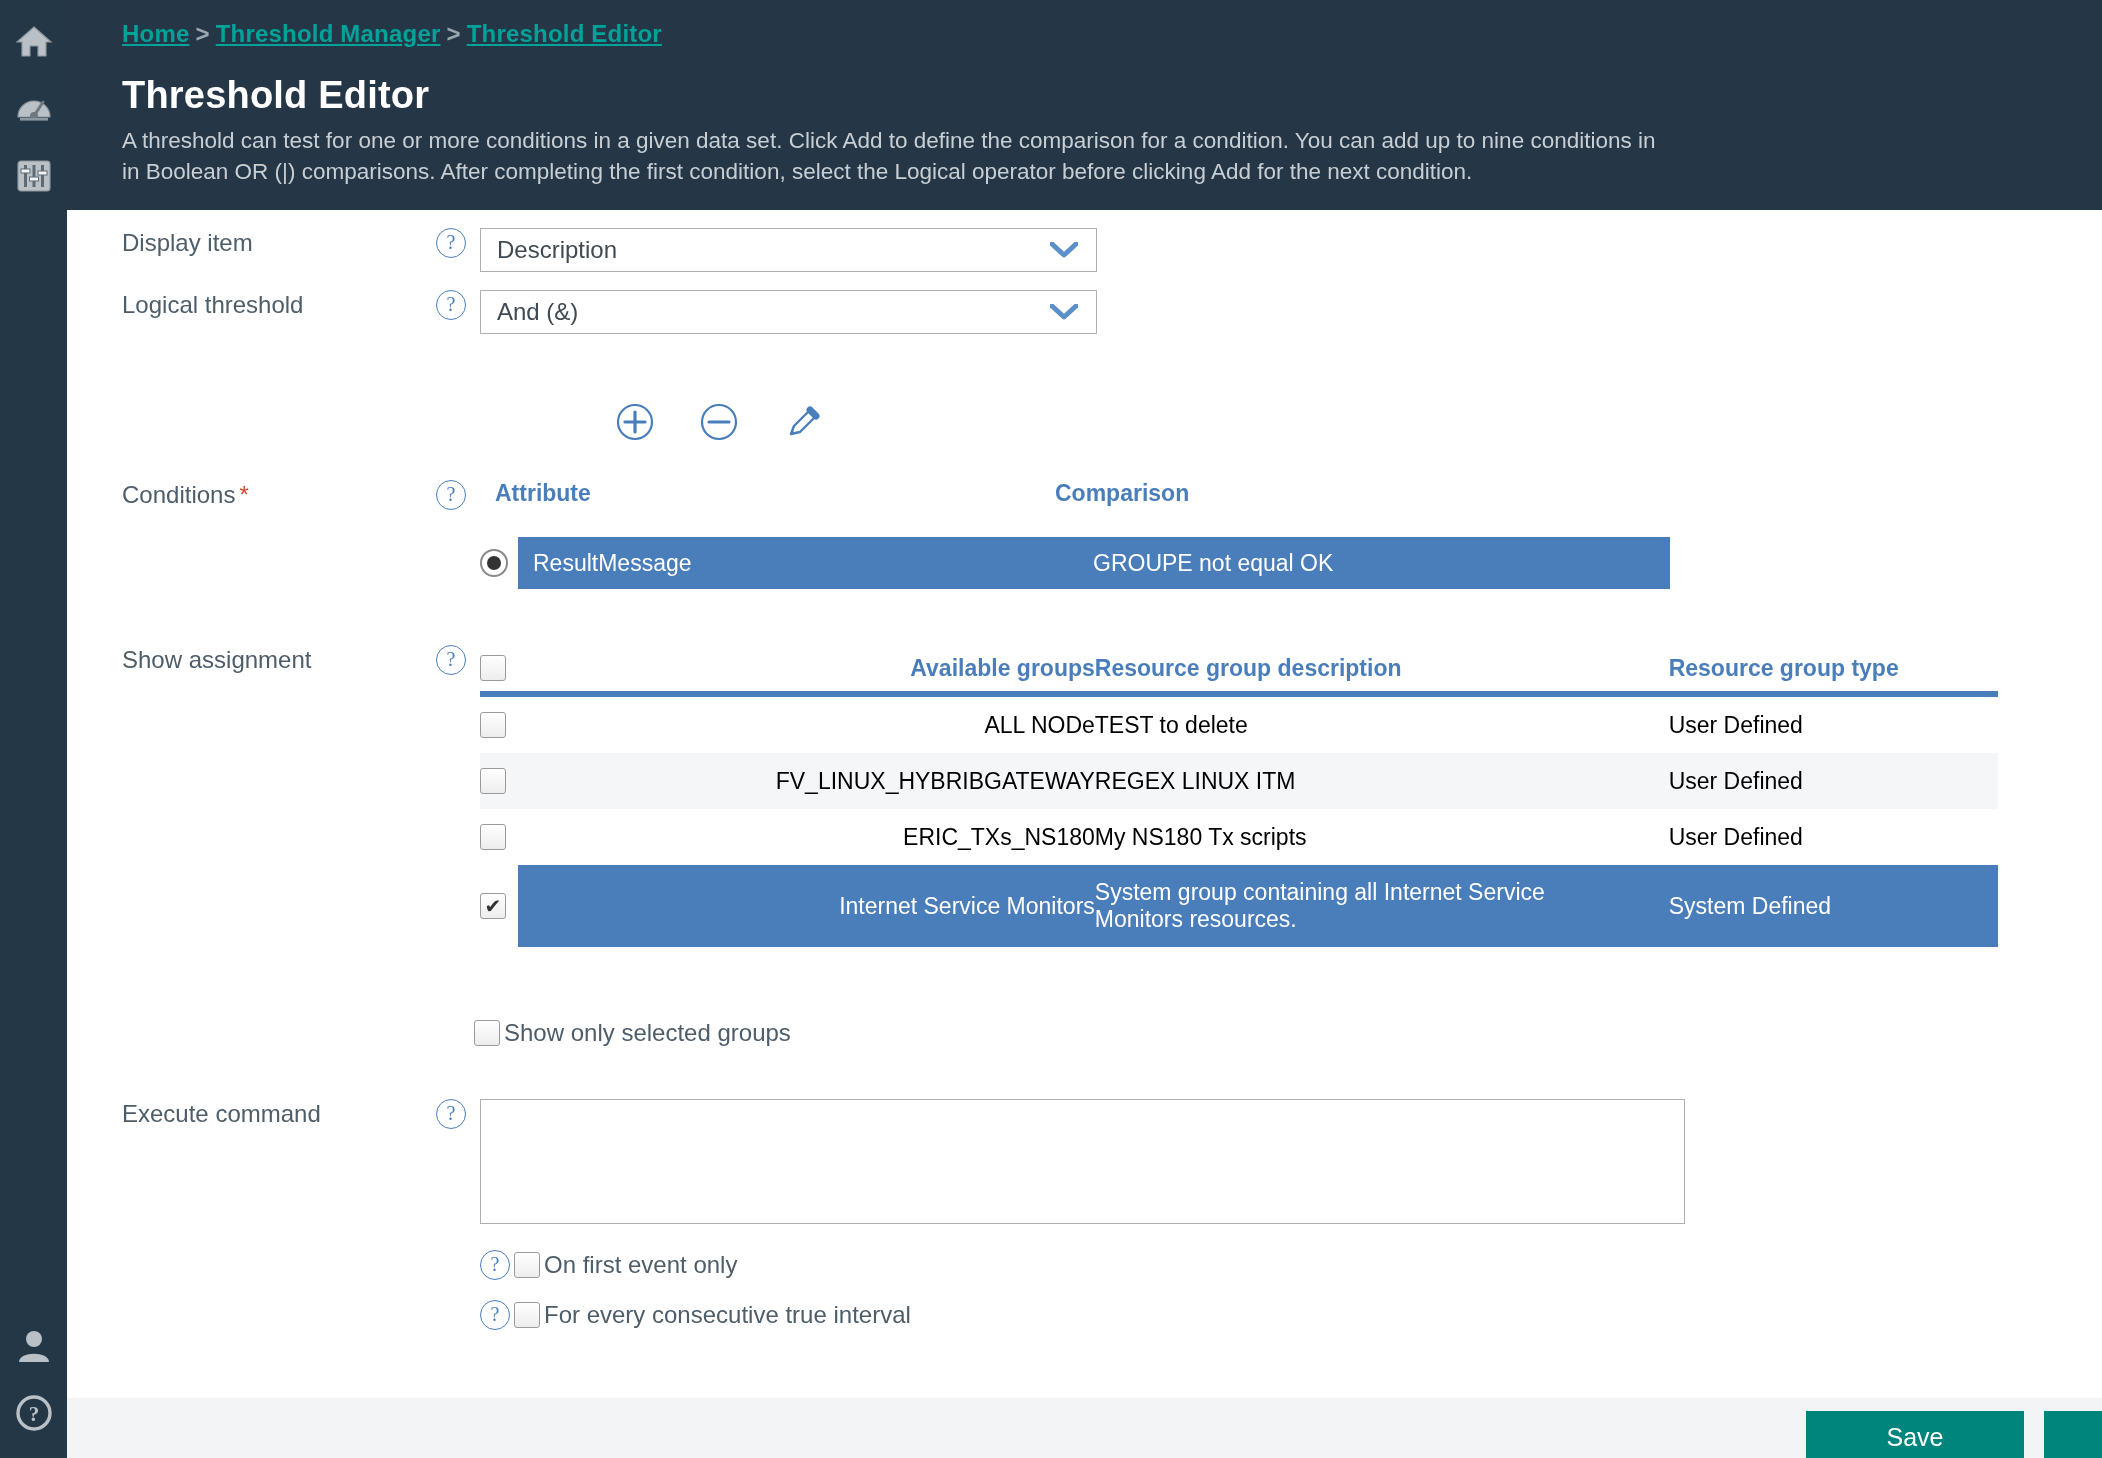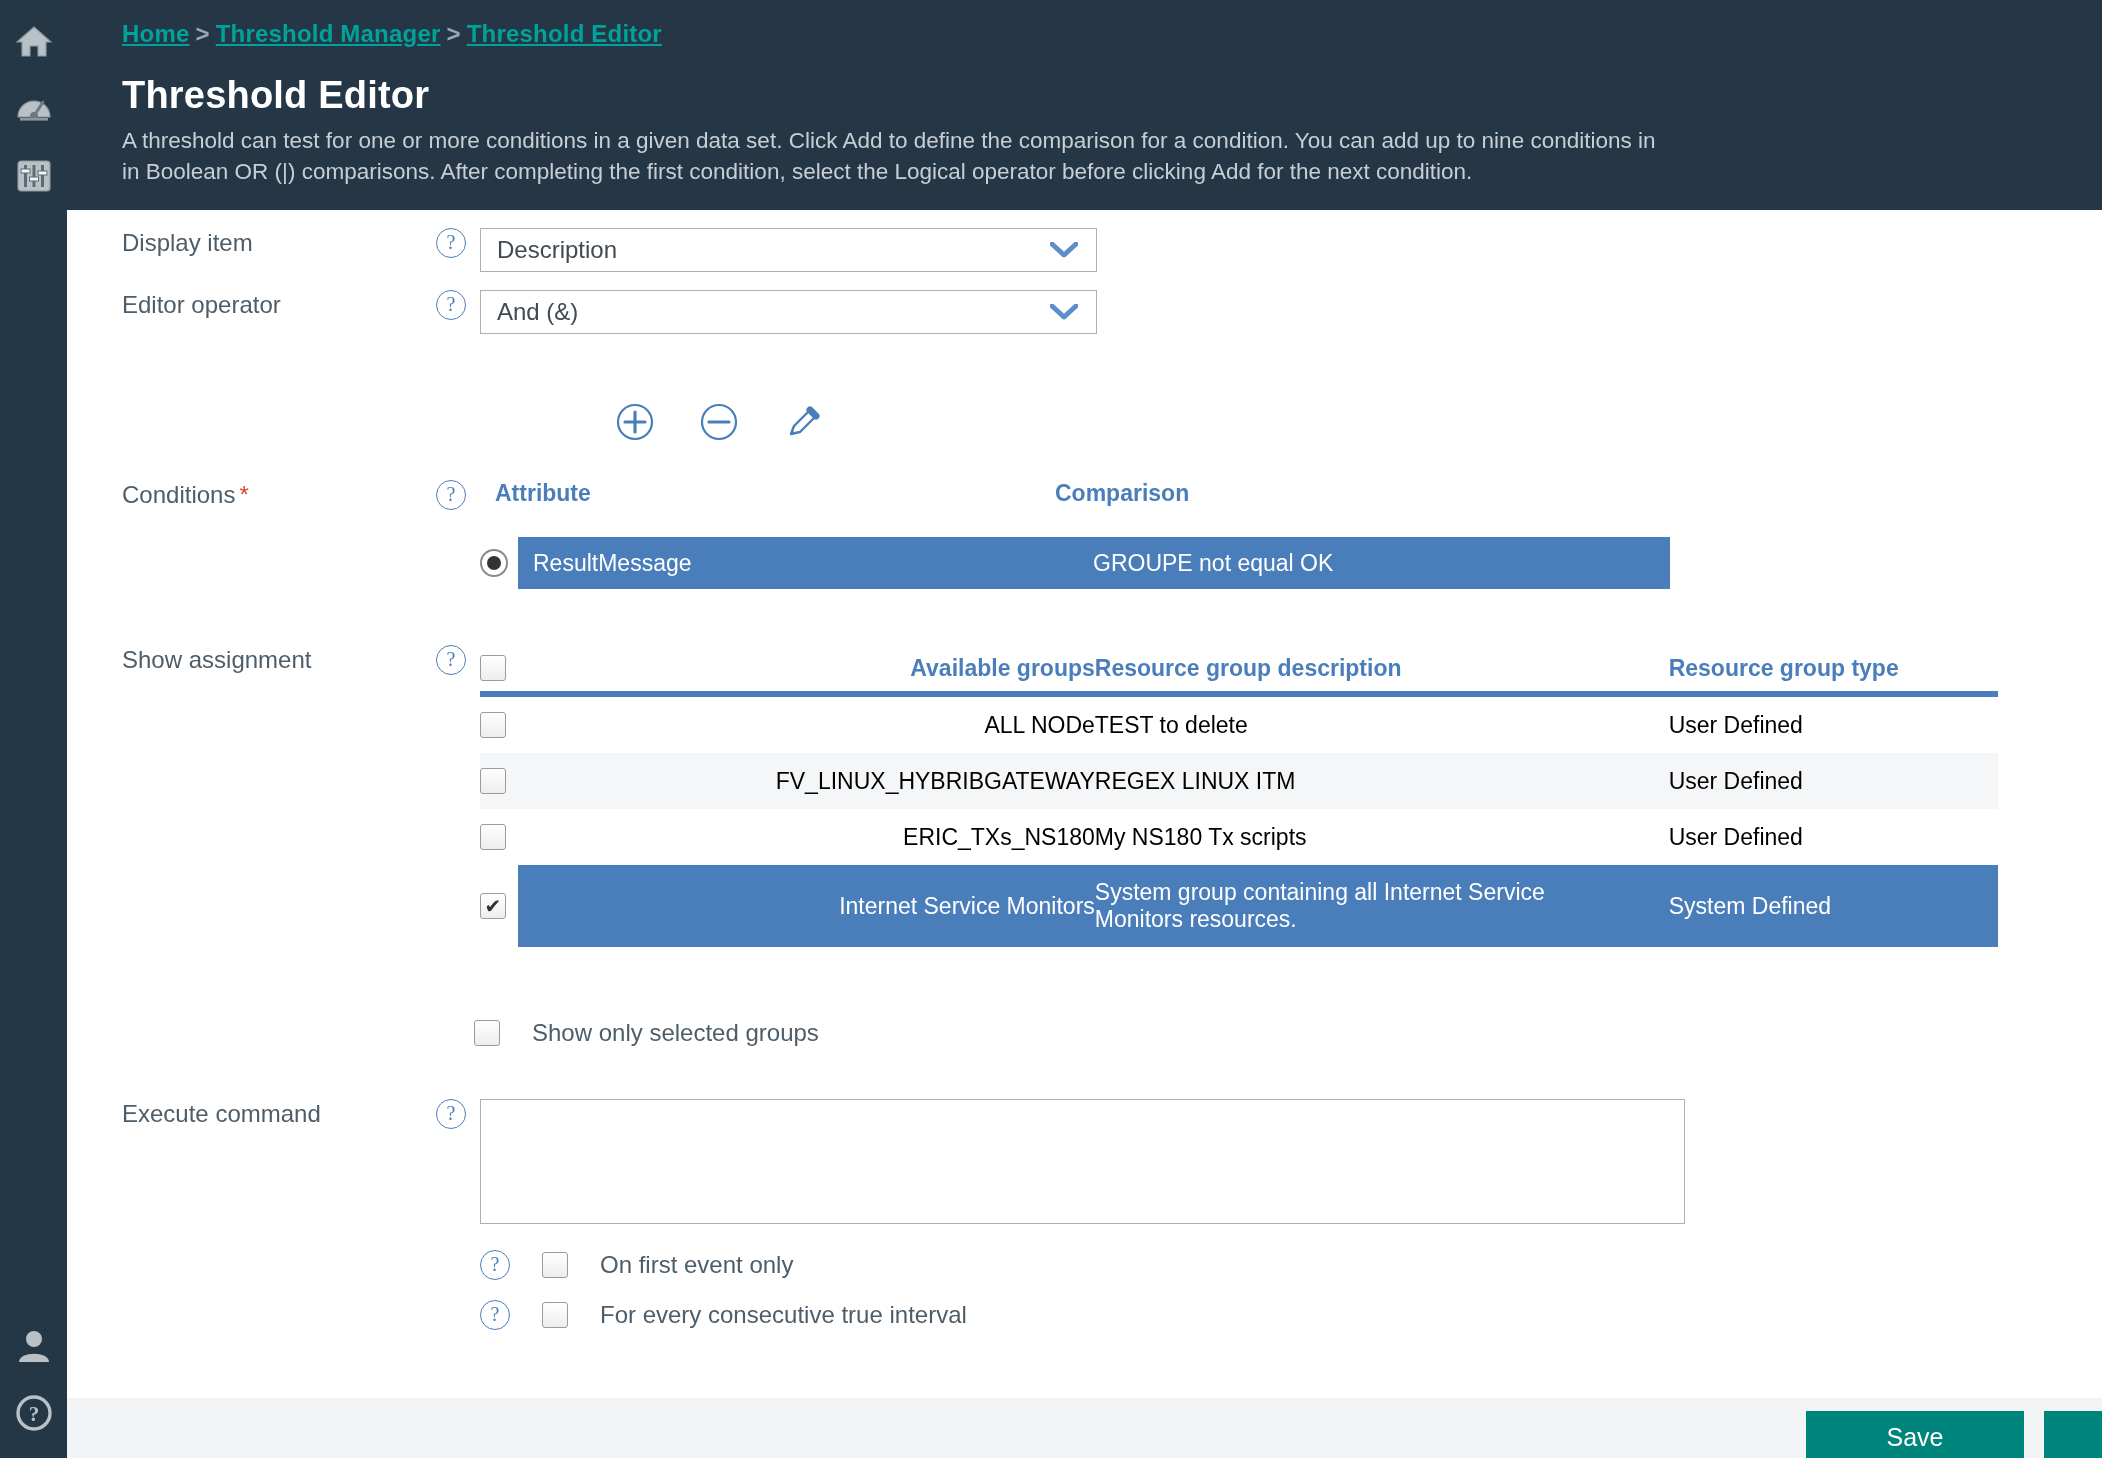--- a/index.html
+++ b/index.html
@@ -137,21 +137,21 @@
   .c-type { width: 330px; }
 
   textarea.cmd {
     width: 1205px; height: 125px;
     border: 1px solid #b0b0b0; background: #fff;
     font-family: "Liberation Sans", sans-serif;
     font-size: 22px; padding: 8px 10px; resize: none; outline: none;
     color: #333;
   }
 
-  .chk-line { display: flex; align-items: center; gap: 32px; }
+  .chk-line { display: flex; align-items: center; gap: 4px; }
   .chk-line .label { font-size: 24px; color: #4d5d69; }
 
   
   .footer {
     position: absolute; left: 0; bottom: 0; width: 100%;
     height: 78px; background: #f3f4f6;
     display: flex; align-items: center; justify-content: flex-end;
     padding-right: 60px; gap: 20px;
   }
   .btn {
@@ -230,21 +230,21 @@
           <span>Description</span>
           <span class="chev">
             <svg width="28" height="16" viewBox="0 0 28 16">
                 <path d="M2 2 L14 13 L26 2" fill="none" stroke="#5b8fc9" stroke-width="5" stroke-linecap="round" stroke-linejoin="round"></path>
               </svg>
           </span>
         </div>
       </div>
 
       <div class="form-row" style="margin-top:18px;">
-        <div class="lbl">Editor operator</div>
+        <div class="lbl">Logical threshold</div>
         <div class="helpcol">
           <div class="help">?</div>
         </div>
         <div class="select">
           <span>And (&amp;)</span>
           <span class="chev">
             <svg width="28" height="16" viewBox="0 0 28 16">
                 <path d="M2 2 L14 13 L26 2" fill="none" stroke="#5b8fc9" stroke-width="5" stroke-linecap="round" stroke-linejoin="round"></path>
               </svg>
           </span>

